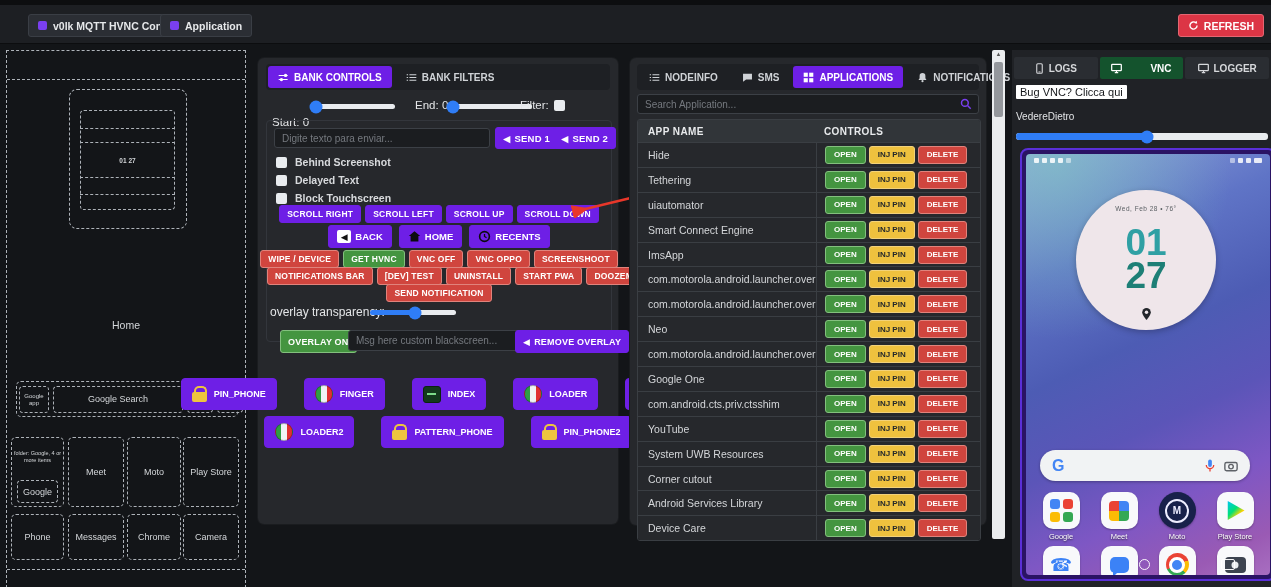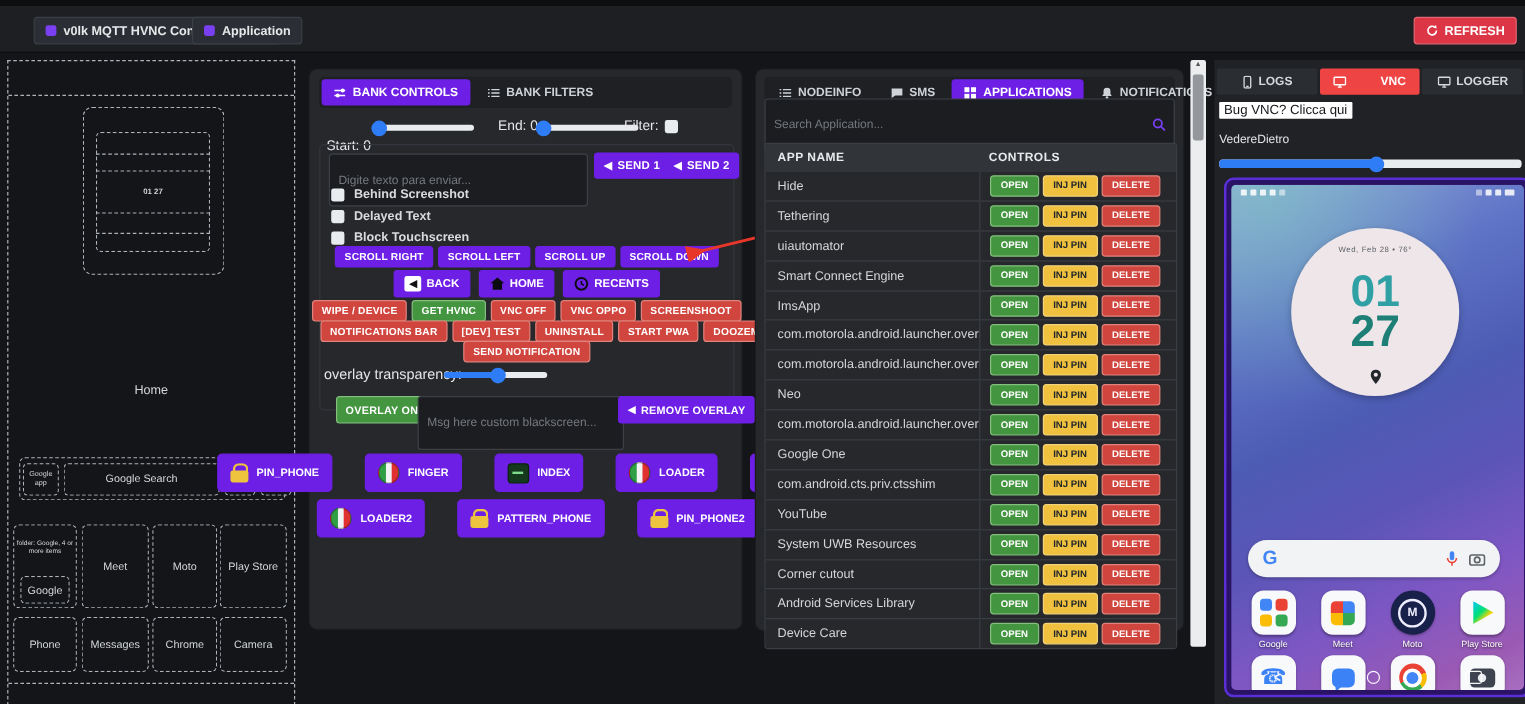--- a/index.html
+++ b/index.html
@@ -14,21 +14,21 @@
   .panel{position:absolute;background:#26282c;border-radius:6px;box-shadow:0 0 0 1px #1a1c1f;}
   .tabbar{display:flex;align-items:center;gap:4px;background:#1e2024;border-radius:4px;padding:2px;}
   .tab{display:flex;align-items:center;gap:5px;padding:0 10px;height:22px;border-radius:3px;font-size:10px;font-weight:bold;color:#cfd2d6;cursor:pointer;white-space:nowrap;}
   .tab.active{background:#6e1fe6;color:#fff;}
   .ticon{width:11px;height:11px;flex:0 0 auto;}
   .btn{display:inline-flex;align-items:center;justify-content:center;gap:4px;border-radius:3px;font-weight:bold;color:#fff;cursor:pointer;border:1px solid transparent;white-space:nowrap;}
   .btn.purple{background:#6e1fe6;border-color:#6e1fe6;}
   .btn.red{background:#d0453e;border-color:#e0837c;}
   .btn.green{background:#449540;border-color:#83c07e;}
   .btn.yellow{background:#efc13e;border-color:#f3d27a;color:#23272b;}
-  .input{background:#1b1d20;border:1px solid #3c4046;border-radius:3px;color:#c9ccd0;font-size:10px;padding:12px 7px;font-family:inherit;}
+  .input{background:#1b1d20;border:1px solid #3c4046;border-radius:3px;color:#c9ccd0;font-size:10px;padding:0 7px;font-family:inherit;}
   .input::placeholder{color:#75797f;}
   .slider{position:relative;height:5px;border-radius:3px;background:#e9ecef;cursor:pointer;}
   .slider .fill{position:absolute;left:0;top:0;bottom:0;background:#2f7df6;border-radius:3px;}
   .slider .thumb{position:absolute;top:50%;width:13px;height:13px;border-radius:50%;background:#2f7df6;transform:translate(-50%,-50%);}
   .checkbox{width:11px;height:11px;background:#e9ecef;border-radius:2px;flex:0 0 auto;cursor:pointer;}
   
   .wf{position:absolute;left:6px;top:50px;width:238px;height:536px;border:1px dashed #aeb3b9;color:#cfd3d8;}
   .wf *{box-sizing:border-box;}
   .wf .dash{border:1px dashed #aeb3b9;position:absolute;}
   .wf-statusline{position:absolute;left:0;top:28px;width:100%;border-top:1px dashed #aeb3b9;}
@@ -61,21 +61,21 @@
   .c-ctrl{flex:1;display:flex;align-items:center;gap:3px;padding-left:8px;border-left:1px solid #3a3e43;height:100%;box-sizing:border-box;}
   .abtn{height:16px;font-size:8px;padding:0 8px;}
   
   .sbar{position:absolute;left:992px;top:50px;width:13px;height:489px;background:#ebedef;border-radius:2px;}
   .sbar .up{position:absolute;top:1px;left:0;width:100%;text-align:center;font-size:6px;color:#555;}
   .sbar .thumb{position:absolute;left:2px;top:12px;width:9px;height:55px;background:#94979c;border-radius:2px;}
   
   .right-bg{position:absolute;left:1012px;top:50px;width:259px;height:537px;background:#202226;}
   .vnc-tabs{position:absolute;left:1014px;top:57px;width:255px;display:flex;gap:2px;}
   .vnc-tab{flex:1;height:22px;display:flex;align-items:center;justify-content:center;gap:5px;background:#2a2d32;border-radius:2px;font-size:10px;font-weight:bold;color:#d6d8db;cursor:pointer;}
-  .vnc-tab.active{background:#ef4444;color:#fff;gap:28px;}
+  .vnc-tab.active{background:#14532d;color:#fff;gap:28px;}
   .bugnote{position:absolute;left:1016px;top:85px;background:#fff;color:#15171a;font-size:11px;padding:1px 4px;border-radius:1px;cursor:pointer;}
   .vedere{position:absolute;left:1016px;top:111px;font-size:10px;color:#e2e4e6;}
   .vnc-slider{position:absolute;left:1016px;top:133px;width:252px;height:7px;}
   
   .phone{position:absolute;left:1020px;top:148px;width:256px;height:433px;background:#2a1364;border:2px solid #5a2fd8;border-radius:8px;padding:4px;box-sizing:border-box;}
   .screen{position:relative;width:100%;height:100%;border-radius:4px;overflow:hidden;
           background:radial-gradient(circle at 12% 2%, rgba(125,205,190,.55), transparent 38%),
           linear-gradient(155deg,#8fa3dc 0%,#5f74c6 25%,#4d5cb4 45%,#5b55b8 62%,#7e57c4 78%,#9a5ab4 92%,#a86ec0 100%);}
   .statbar{position:absolute;left:0;top:4px;width:100%;height:10px;display:flex;justify-content:space-between;padding:0 8px;box-sizing:border-box;}
   .statbar .grp{display:flex;gap:3px;}

